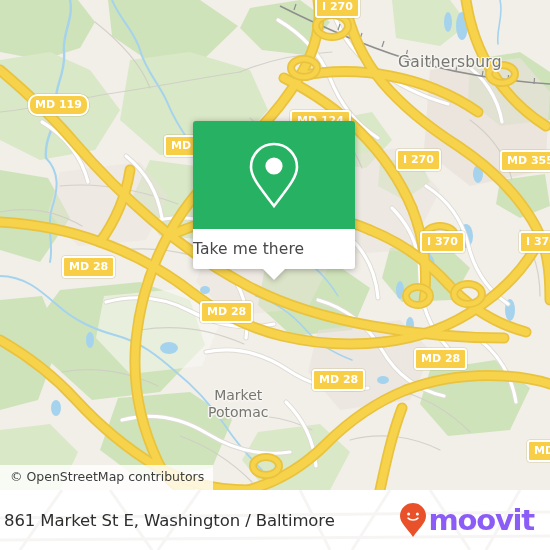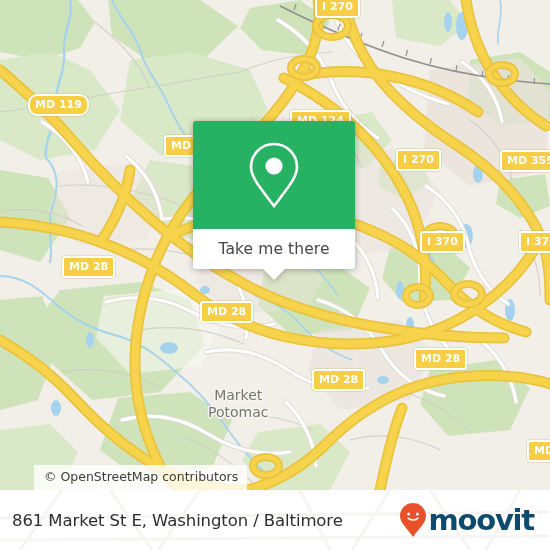--- a/index.html
+++ b/index.html
@@ -99,21 +99,20 @@
   .pin-icon {
     display: block;
   }
   .popup-foot {
     position: relative;
     height: 40px;
     background: #ffffff;
     border-radius: 0 0 3px 3px;
     display: flex;
     align-items: center;
-    justify-content: center;
   }
   .popup-foot-label {
     color: #484848;
     font-size: 15.5px;
     font-family: "DejaVu Sans", sans-serif;
     letter-spacing: .1px;
   }
   .popup-tail {
     position: absolute;
     left: 50%;
@@ -131,21 +130,20 @@
     position: absolute;
     left: 0;
     bottom: 0;
     background: rgba(255,255,255,.80);
     color: #3c3c3c;
     font-family: "DejaVu Sans", sans-serif;
     font-size: 12.5px;
     line-height: 12.5px;
     padding: 6px 9px 7px 10px;
     white-space: nowrap;
-    margin-left: 34px;
   }
 
   
   .footer {
     position: absolute;
     left: 0;
     top: 490px;
     width: 550px;
     height: 60px;
     background: #ffffff;
@@ -160,36 +158,36 @@
     opacity: .35;
   }
   .footer-inner {
     position: relative;
     width: 550px;
     height: 60px;
     display: flex;
     align-items: center;
     justify-content: space-between;
     box-sizing: border-box;
-    padding: 0 16px 0 12px;
+    padding: 0 16px 0 4px;
   }
   .footer-address {
     color: #2e2e2e;
     font-family: "DejaVu Sans", sans-serif;
     font-size: 16.5px;
     letter-spacing: -.1px;
     white-space: nowrap;
   }
   .brand {
     display: flex;
     align-items: center;
     gap: 1px;
   }
   .brand-wordmark {
-    color: #0c4a6e;
+    color: #8b5cf6;
     font-family: "DejaVu Sans", sans-serif;
     font-size: 29px;
     font-weight: bold;
     letter-spacing: -1.2px;
     line-height: 29px;
   }
 </style>
 </head>
 <body>
 
@@ -408,20 +406,21 @@
           <ellipse cx="304" cy="68" rx="13" ry="9"></ellipse>
           <ellipse cx="440" cy="236" rx="15" ry="10"></ellipse>
           <ellipse cx="468" cy="294" rx="14" ry="10"></ellipse>
           <ellipse cx="418" cy="296" rx="12" ry="9"></ellipse>
           <ellipse cx="502" cy="74" rx="13" ry="9"></ellipse>
           <ellipse cx="266" cy="466" rx="13" ry="9"></ellipse>
         </g>
       </g>
     </svg>
 
+    <div class="map-label label-city" style="left:398px; top:53px;">Gaithersburg</div>
 
     <div class="map-label label-town" style="left:208px; top:387px;">
       <div>Market</div>
       <div>Potomac</div>
     </div>
 
     <div class="shield" style="left:315px; top:-4px;">I 270</div>
     <div class="shield" style="left:28px;  top:94px;border-radius:9px;">MD 119</div>
     <div class="shield" style="left:290px; top:110px;">MD 124</div>
     <div class="shield" style="left:164px; top:135px;">MD</div>

